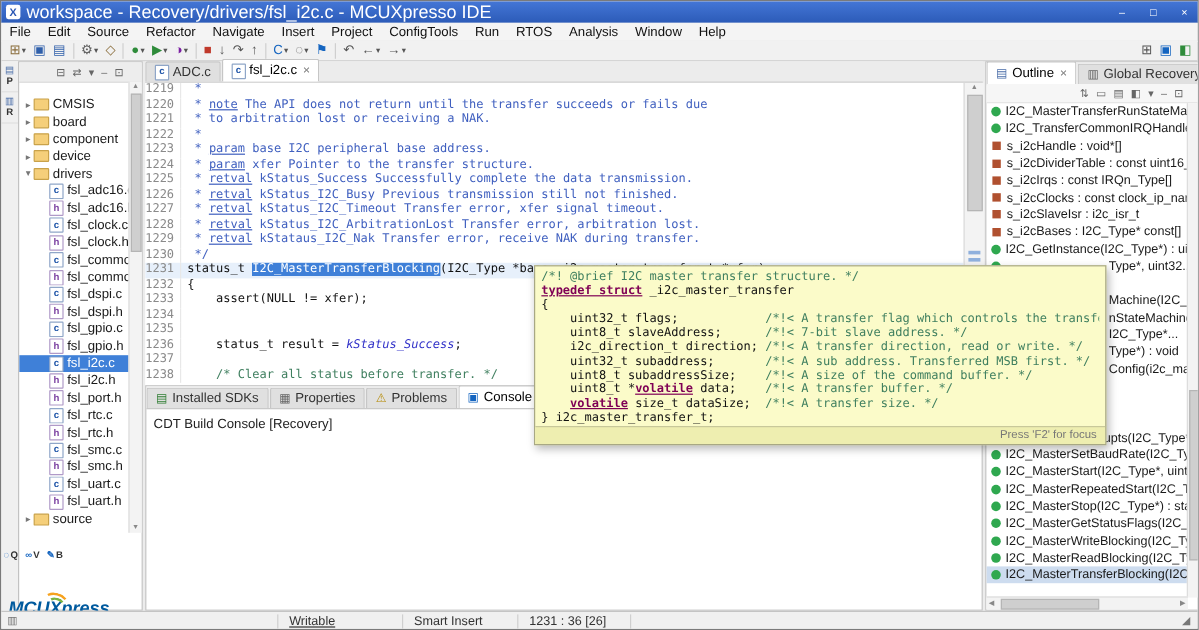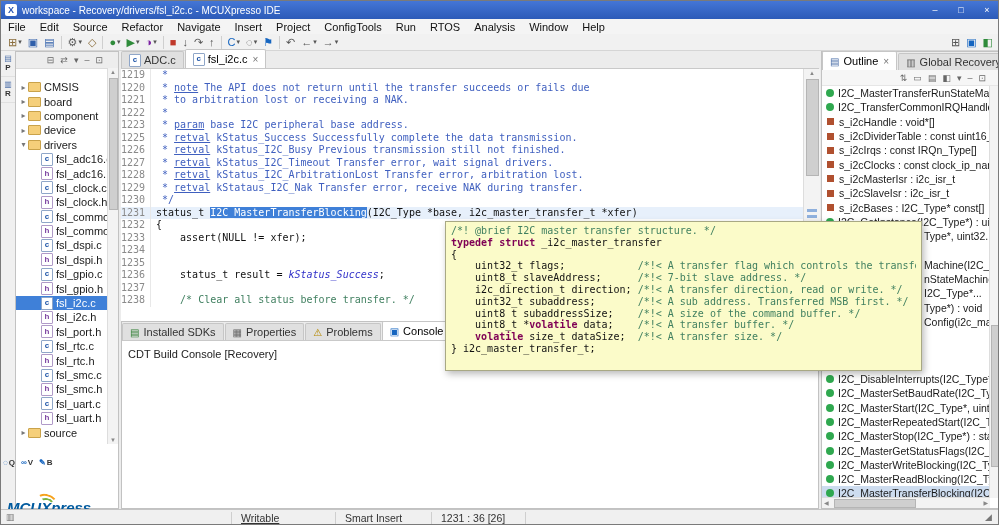--- a/index.html
+++ b/index.html
@@ -4,21 +4,21 @@
 <style>
   html,body{margin:0;padding:0;background:#d8d8d8;}
   #app{position:relative;width:999px;height:525px;overflow:hidden;background:#ececec;
        font-family:"Liberation Sans",sans-serif;font-size:11px;color:#1a1a1a;border:1px solid #7a7a7a;box-sizing:border-box;}
 
   
   .titlebar{position:absolute;left:0;top:0;width:999px;height:18px;
     background:linear-gradient(#4476d6,#2c5bb8);color:#fff;display:flex;align-items:center;}
   .app-icon{width:12px;height:12px;background:#fff;color:#2b57b4;font:bold 9px/12px "Liberation Sans",sans-serif;
     text-align:center;margin:0 5px 0 4px;border-radius:2px;}
-  .title-text{font-size:10px;}
+  .title-text{font-size:15px;}
   .win-controls{margin-left:auto;display:flex;height:18px;}
   .win-btn{width:26px;text-align:center;line-height:18px;font-size:9px;color:#fff;}
 
   
   .menubar{position:absolute;left:0;top:18px;width:999px;height:15px;background:#f4f4f4;
     display:flex;align-items:center;border-bottom:1px solid #e2e2e2;}
   .menu-item{padding:0 7px;font-size:11px;color:#111;}
   .toolbar{position:absolute;left:0;top:33px;width:999px;height:17px;background:#f1f1f1;
     border-bottom:1px solid #d5d5d5;display:flex;align-items:center;justify-content:space-between;padding:0 4px;box-sizing:border-box;}
   .tb-group{display:flex;align-items:center;}
@@ -69,21 +69,21 @@
   .tclose{margin-left:5px;color:#777;font-size:10px;}
   .edtools{position:absolute;right:2px;top:51px;display:flex;}
   .edtools .tglyph,.bp-tools .tglyph,.rp-toolbar .tglyph{font-size:9px;color:#666;}
   .editor{position:absolute;left:120px;top:68px;width:682px;height:252px;background:#fff;overflow:hidden;}
   .cline{height:12.5px;display:flex;align-items:center;}
   .cline.curline{background:#e7f0fb;}
   .lnum{width:24px;flex:none;padding-right:5px;text-align:right;color:#8a8a8a;
     font:10px "DejaVu Sans Mono",monospace;border-right:1px solid #e8e8e8;margin-right:5px;align-self:stretch;line-height:12.5px;}
   .ctext{font:10px "DejaVu Sans Mono",monospace;white-space:pre;line-height:12.5px;}
   .sp{color:#111;} .sd{color:#3F5FBF;} .su{color:#3F5FBF;text-decoration:underline;}
-  .sg{color:#3F7F5F;} .sk{color:#7F0055;font-weight:bold;} .se{color:#3030c8;font-style:italic;}
+  .sg{color:#3F7F5F;} .sk{color:#7F0055;font-weight:bold;text-decoration:underline;} .se{color:#3030c8;font-style:italic;}
   .ss{background:#3f80d8;color:#fff;}
   .ed-scroll{position:absolute;left:802px;top:68px;width:16px;height:252px;background:#f3f3f3;border-left:1px solid #ddd;}
   .ed-scroll .thumb{position:absolute;top:10px;left:2px;width:11px;height:95px;background:#cfcfcf;border:1px solid #b5b5b5;}
   .ann{position:absolute;left:3px;width:10px;height:3px;background:#8fb0dd;}
 
   
   .bottom-panel{position:absolute;left:120px;top:320px;width:698px;height:188px;background:#fff;border:1px solid #c2c2c2;box-sizing:border-box;}
   .bp-tabs{position:absolute;left:0;top:0;right:0;height:18px;background:#ececec;border-bottom:1px solid #c9c9c9;
     display:flex;align-items:flex-end;}
   .bp-tools{position:absolute;right:3px;top:2px;display:flex;}
@@ -456,30 +456,34 @@
         </div>
         <div class="cline">
           <span class="lnum">1222</span>
           <span class="ctext"><span class="sd"> *</span></span>
         </div>
         <div class="cline">
           <span class="lnum">1223</span>
           <span class="ctext"><span class="sd"> * </span><span class="su">param</span><span class="sd"> base I2C peripheral base address.</span></span>
         </div>
         <div class="cline">
+          <span class="lnum">1224</span>
+          <span class="ctext"><span class="sd"> * </span><span class="su">param</span><span class="sd"> xfer Pointer to the transfer structure.</span></span>
+        </div>
+        <div class="cline">
           <span class="lnum">1225</span>
           <span class="ctext"><span class="sd"> * </span><span class="su">retval</span><span class="sd"> kStatus_Success Successfully complete the data transmission.</span></span>
         </div>
         <div class="cline">
           <span class="lnum">1226</span>
           <span class="ctext"><span class="sd"> * </span><span class="su">retval</span><span class="sd"> kStatus_I2C_Busy Previous transmission still not finished.</span></span>
         </div>
         <div class="cline">
           <span class="lnum">1227</span>
-          <span class="ctext"><span class="sd"> * </span><span class="su">retval</span><span class="sd"> kStatus_I2C_Timeout Transfer error, wait signal drivers.</span></span>
+          <span class="ctext"><span class="sd"> * </span><span class="su">retval</span><span class="sd"> kStatus_I2C_Timeout Transfer error, xfer signal timeout.</span></span>
         </div>
         <div class="cline">
           <span class="lnum">1228</span>
           <span class="ctext"><span class="sd"> * </span><span class="su">retval</span><span class="sd"> kStatus_I2C_ArbitrationLost Transfer error, arbitration lost.</span></span>
         </div>
         <div class="cline">
           <span class="lnum">1229</span>
           <span class="ctext"><span class="sd"> * </span><span class="su">retval</span><span class="sd"> kStataus_I2C_Nak Transfer error, receive NAK during transfer.</span></span>
         </div>
         <div class="cline">
@@ -648,24 +652,20 @@
           <span class="oico-v"></span>
           <span class="olabel">s_i2cDividerTable : const uint16_t[]</span>
         </div>
         <div class="orow">
           <span class="oico-v"></span>
           <span class="olabel">s_i2cIrqs : const IRQn_Type[]</span>
         </div>
         <div class="orow">
           <span class="oico-v"></span>
           <span class="olabel">s_i2cClocks : const clock_ip_name_t[]</span>
-        </div>
-        <div class="orow">
-          <span class="oico-v"></span>
-          <span class="olabel">s_i2cMasterIsr : i2c_isr_t</span>
         </div>
         <div class="orow">
           <span class="oico-v"></span>
           <span class="olabel">s_i2cSlaveIsr : i2c_isr_t</span>
         </div>
         <div class="orow">
           <span class="oico-v"></span>
           <span class="olabel">s_i2cBases : I2C_Type* const[]</span>
         </div>
         <div class="orow">
@@ -766,20 +766,21 @@
         <div class="tline"><span class="sp">{</span></div>
         <div class="tline"><span class="sp">    uint32_t flags;            </span><span class="sg">/*!&lt; A transfer flag which controls the transfer. */</span></div>
         <div class="tline"><span class="sp">    uint8_t slaveAddress;      </span><span class="sg">/*!&lt; 7-bit slave address. */</span></div>
         <div class="tline"><span class="sp">    i2c_direction_t direction; </span><span class="sg">/*!&lt; A transfer direction, read or write. */</span></div>
         <div class="tline"><span class="sp">    uint32_t subaddress;       </span><span class="sg">/*!&lt; A sub address. Transferred MSB first. */</span></div>
         <div class="tline"><span class="sp">    uint8_t subaddressSize;    </span><span class="sg">/*!&lt; A size of the command buffer. */</span></div>
         <div class="tline"><span class="sp">    uint8_t *</span><span class="sk">volatile</span><span class="sp"> data;    </span><span class="sg">/*!&lt; A transfer buffer. */</span></div>
         <div class="tline"><span class="sp">    </span><span class="sk">volatile</span><span class="sp"> size_t dataSize;  </span><span class="sg">/*!&lt; A transfer size. */</span></div>
         <div class="tline"><span class="sp">} i2c_master_transfer_t;</span></div>
       </div>
+    <div class="tip-footer">Press 'F2' for focus</div>
   </div>
 
   <div class="statusbar">
     <span class="sb-item sb-ico" style="left:5px;">▥</span>
     <span class="sb-sep" style="left:230px;"></span>
     <span class="sb-item" style="left:240px;text-decoration:underline;">Writable</span>
     <span class="sb-sep" style="left:334px;"></span>
     <span class="sb-item" style="left:344px;">Smart Insert</span>
     <span class="sb-sep" style="left:430px;"></span>
     <span class="sb-item" style="left:440px;">1231 : 36 [26]</span>

